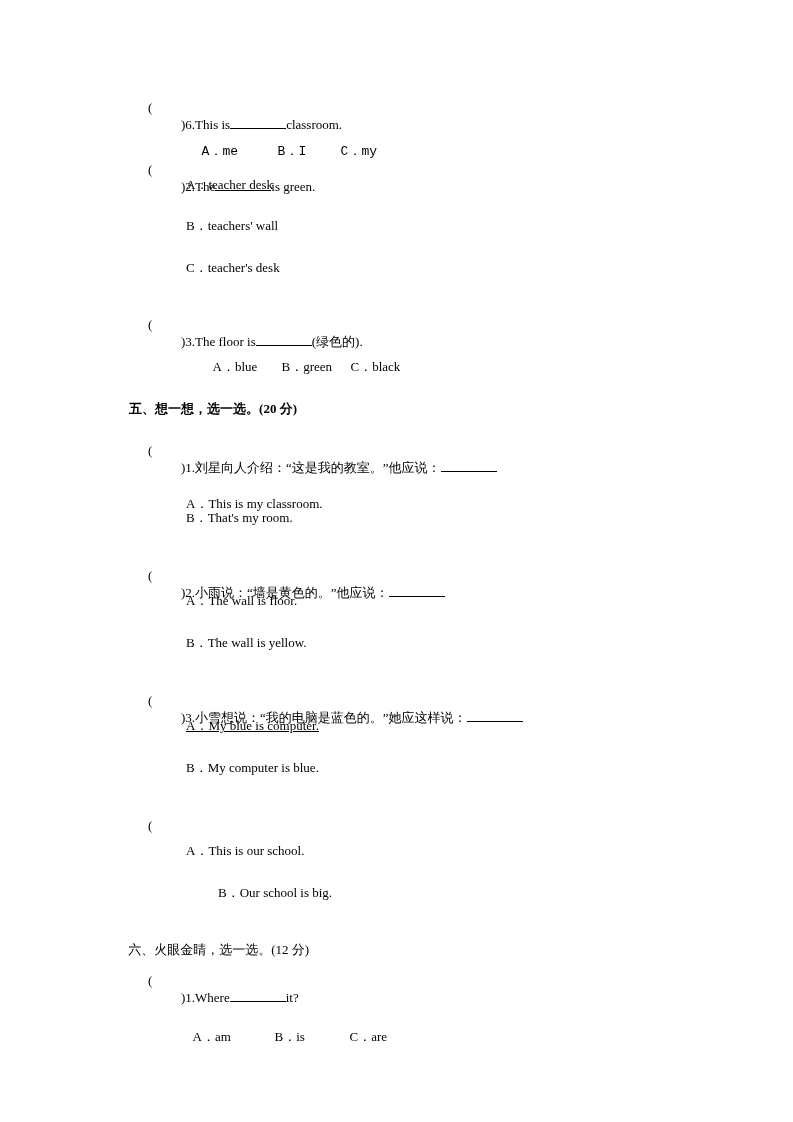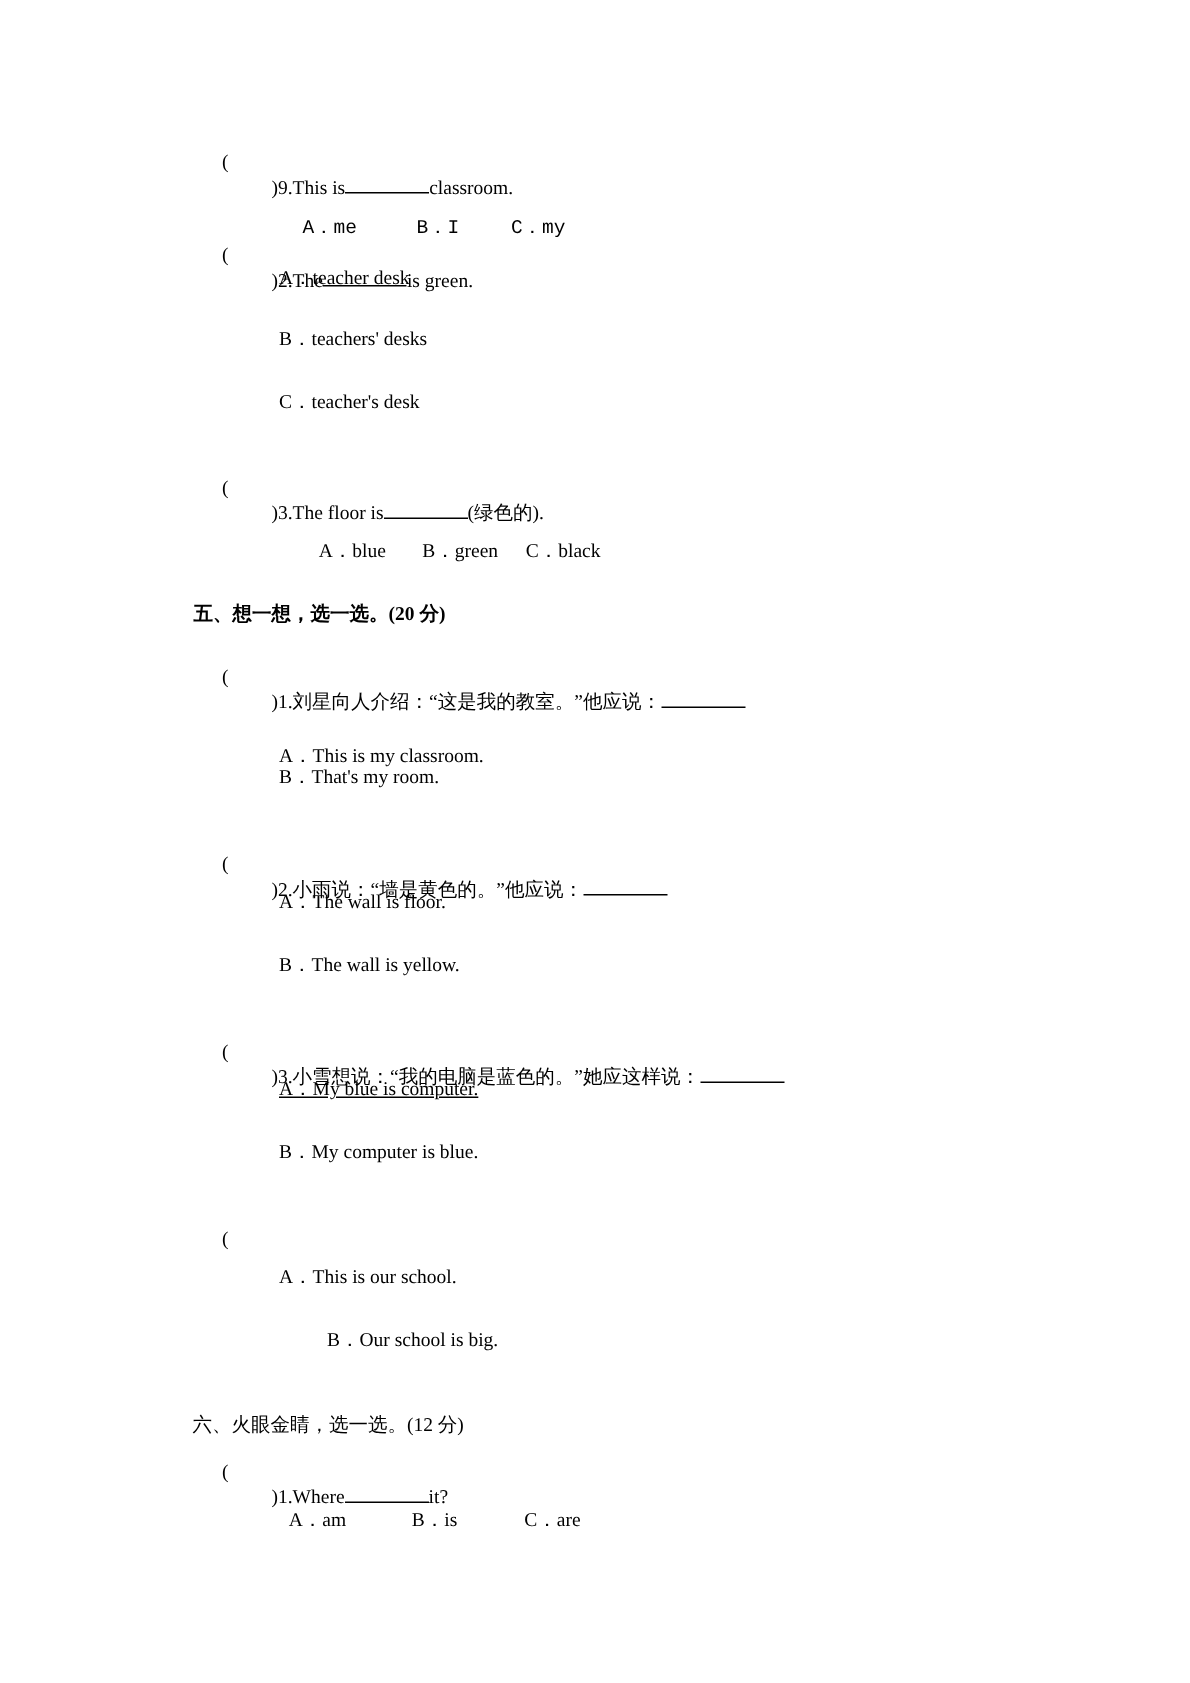--- a/index.html
+++ b/index.html
@@ -45,32 +45,32 @@
     }
     .section-title .pts {
       font-family: "Liberation Serif", serif;
     }
   </style>
 </head>
 <body>
 
 <div class="line q" style="top:84px; left:148px; width:400px;">
   <span class="paren-open">(</span>
-  <span class="stem"><span>)9.This is</span><span class="blank"></span><span>classroom.</span></span>
+  <span class="stem"><span>)6.This is</span><span class="blank"></span><span>classroom.</span></span>
 </div>
 <div class="line opts" style="top:128px; left:186px;font-family:Liberation Mono, monospace;">
   <span class="opt" style="width:76px;">A．me</span><span class="opt" style="width:63px;">B．I</span><span class="opt">C．my</span>
 </div>
 
 <div class="line q" style="top:146px; left:148px; width:400px;">
   <span class="paren-open">(</span>
   <span class="stem"><span>)2.The</span><span class="blank"></span><span>is green.</span></span>
 </div>
 <div class="line" style="top:177px; left:186px;">A．teacher desk</div>
-<div class="line" style="top:218px; left:186px;">B．teachers' desks</div>
+<div class="line" style="top:218px; left:186px;">B．teachers' wall</div>
 <div class="line" style="top:260px; left:186px;">C．teacher's desk</div>
 
 <div class="line q" style="top:301px; left:148px; width:400px;">
   <span class="paren-open">(</span>
   <span class="stem"><span>)3.The floor is</span><span class="blank"></span><span>(绿色的).</span></span>
 </div>
 <div class="line opts" style="top:343px; left:186px;margin-left:20px;">
   <span class="opt" style="width:69px;">A．blue</span><span class="opt" style="width:69px;">B．green</span><span class="opt">C．black</span>
 </div>
 
@@ -107,14 +107,14 @@
 
 <div class="line section-title" style="top:926px; left:120px;">
   <span>六、火眼金睛，选一选。</span><span class="pts">(12 分)</span>
 </div>
 
 <div class="line q" style="top:957px; left:148px; width:400px;">
   <span class="paren-open">(</span>
   <span class="stem"><span>)1.Where</span><span class="blank"></span><span>it?</span></span>
 </div>
 <div class="line opts" style="top:989px; left:186px;">
-  <span class="opt" style="width:82px;">A．am</span><span class="opt" style="width:75px;">B．is</span><span class="opt">C．are</span>
+  <span class="opt" style="width:82px;margin-top:24px;">A．am</span><span class="opt" style="width:75px;">B．is</span><span class="opt">C．are</span>
 </div>
 
 </body></html>

